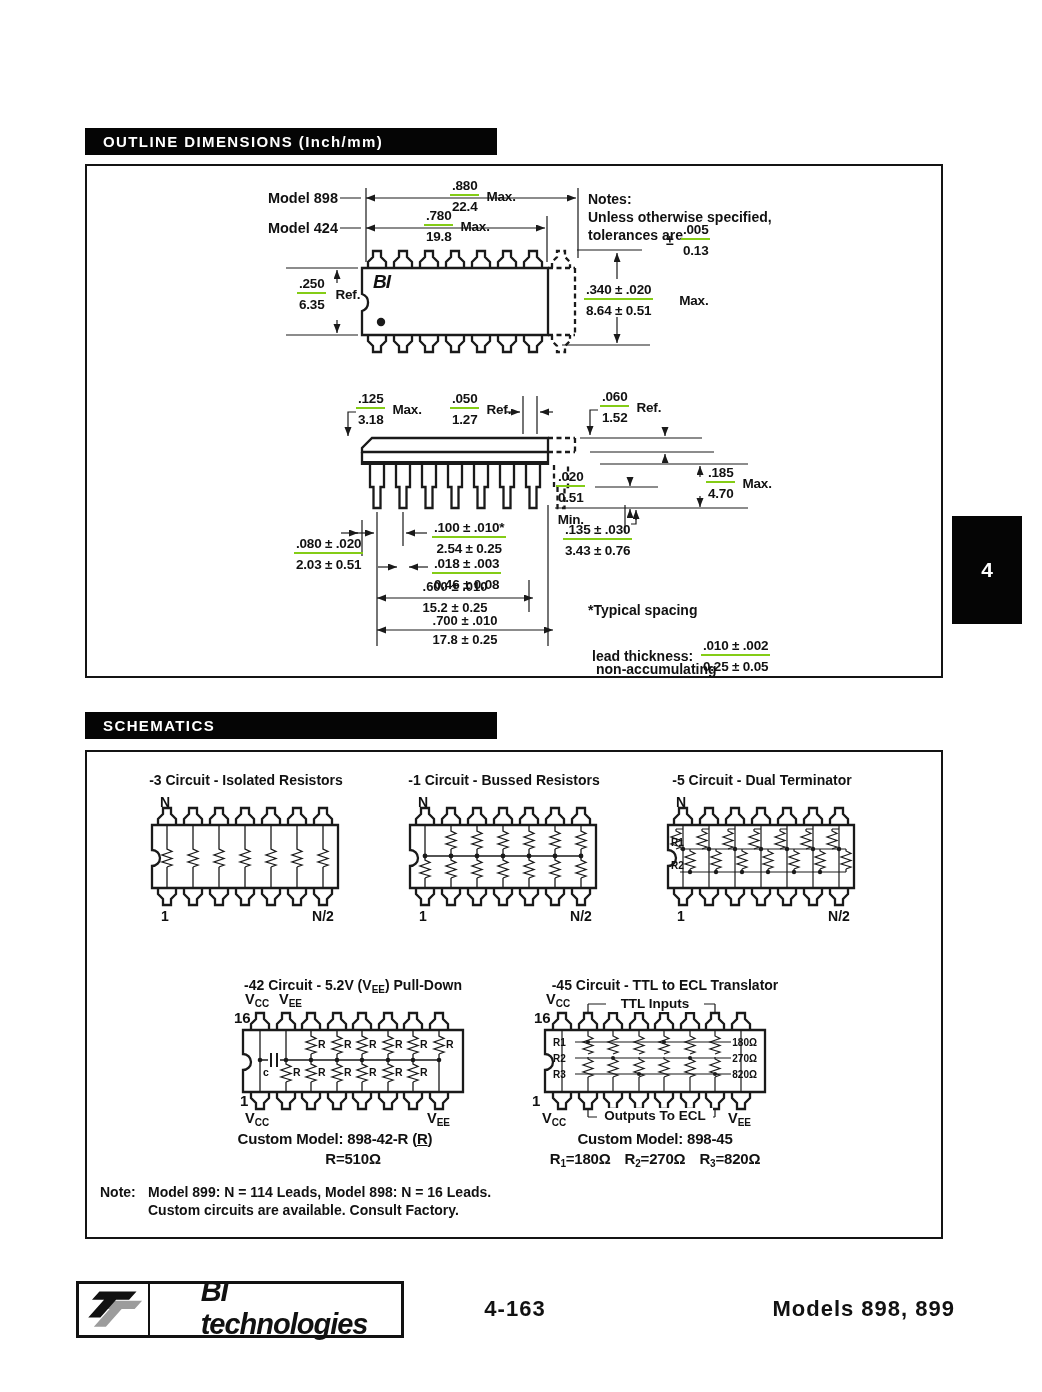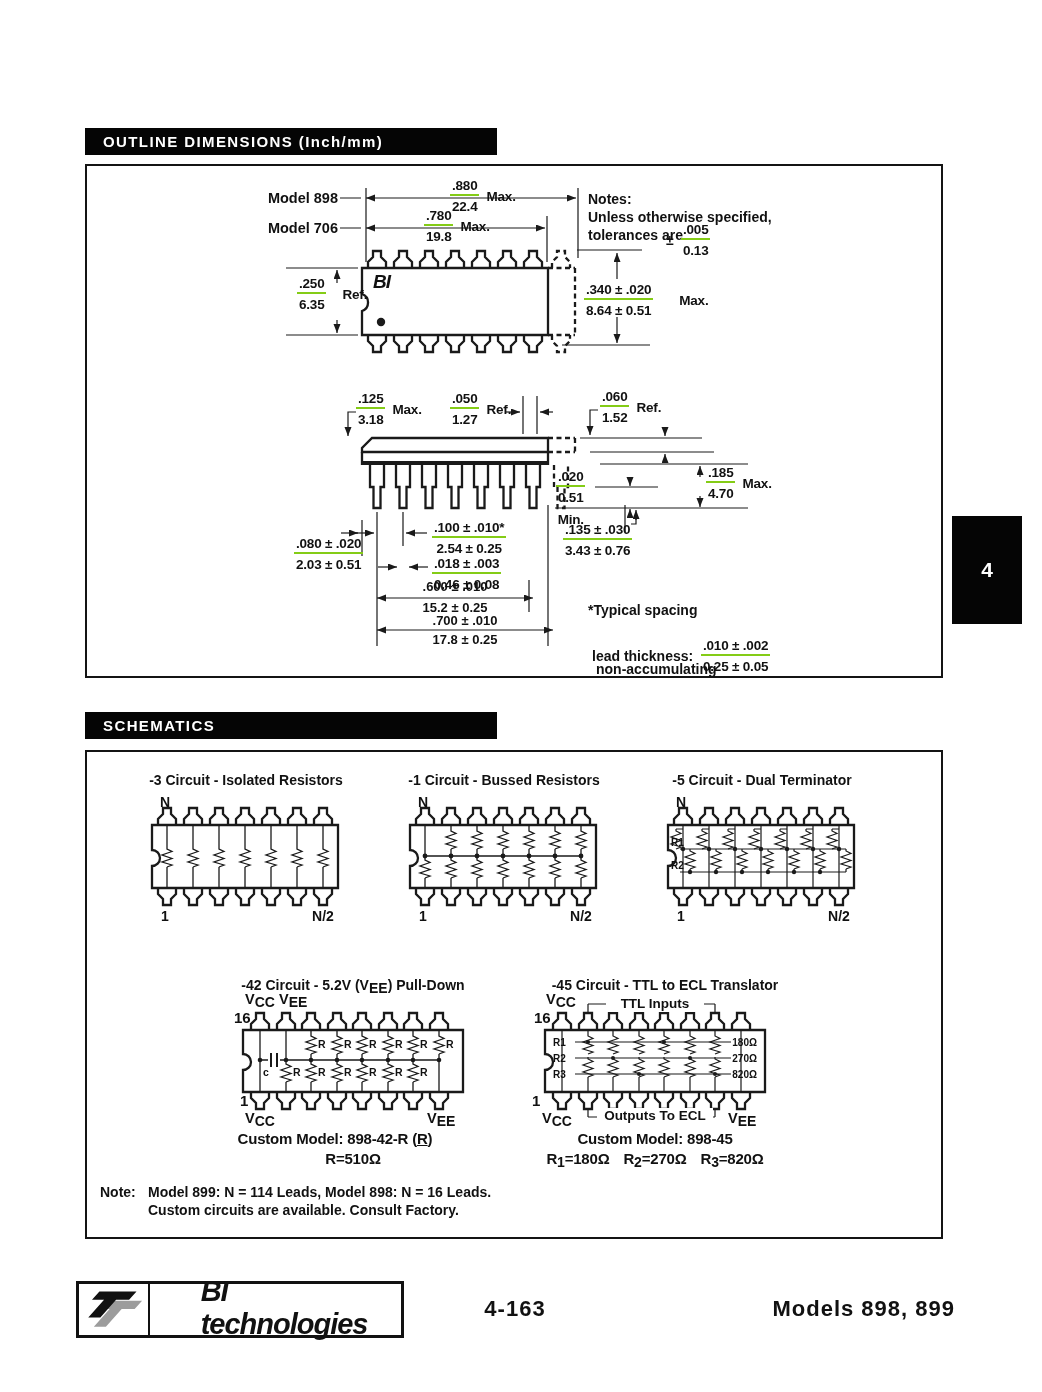--- a/index.html
+++ b/index.html
@@ -9,21 +9,21 @@
          padding-left:18px; box-sizing:border-box; font-weight:700; font-size:15px; letter-spacing:1.4px; }
   .box { position:absolute; border:2.5px solid #141414; box-sizing:border-box; background:#fff; }
   .t   { position:absolute; font-size:14px; font-weight:700; color:#111; white-space:nowrap; line-height:1.15; }
   .md  { font-weight:700; font-size:14.5px; text-align:right; }
   .dim { position:absolute; display:flex; align-items:center; gap:7px; font-weight:700; font-size:13.5px;
          letter-spacing:-0.2px; white-space:nowrap; color:#111; }
   .frac { display:inline-block; text-align:center; }
   .frac .nm { display:block; border-bottom:2px solid #84cc16; padding:0 2px 1px; }
   .frac .dn { display:block; padding-top:3px; }
   .ctr { text-align:center; }
-  .sb { font-size:14px; vertical-align:-3px; font-weight:700; }
+  .sb { font-size:10px; vertical-align:-3px; font-weight:700; }
   .vl { font-weight:700; font-size:14.5px; }
   .cap { position:absolute; font-weight:700; font-size:15px; letter-spacing:-0.2px; text-align:center; white-space:nowrap; }
   .wbg { background:#fff; padding:0 3px; }
   .tab4 { position:absolute; background:#050505; color:#fff; display:flex; align-items:center; justify-content:center;
           font-size:21px; font-weight:700; }
   svg.lw { position:absolute; left:0; top:0; }
   .ln { stroke:#1a1a1a; stroke-width:1.5; fill:none; stroke-linecap:butt; }
   .thk { stroke-width:2.3; }
   .hvy { stroke-width:4; }
   .thin { stroke-width:1.2; }
@@ -411,21 +411,21 @@
         <text x="212" y="48" class="s2" text-anchor="end">820Ω</text>
       </g>
       <g class="ln thin">
         <path d="M588,1004 H715 M588,1004 V1012 M715,1004 V1012"></path>
         <path d="M588,1117 H715 M588,1110 V1117 M715,1110 V1117"></path>
       </g>
     </g>
   </svg>
 
   <div class="t md" style="left:238px; top:190px; width:100px;">Model 898</div>
-  <div class="t md" style="left:238px; top:220px; width:100px;">Model 706</div>
+  <div class="t md" style="left:238px; top:220px; width:100px;">Model 424</div>
 
   <div class="dim" style="left:450px; top:178px;">
     <span class="frac">
         <span class="nm">.880</span>
         <span class="dn">22.4</span>
       </span>
     <span>Max.</span>
   </div>
   <div class="dim" style="left:424px; top:208px;">
     <span class="frac">
@@ -439,21 +439,21 @@
   <div class="t" style="left:588px; top:209px; font-weight:600;">Unless otherwise specified,</div>
   <div class="t" style="left:588px; top:227px; font-weight:600;">tolerances are</div>
   <div class="t" style="left:666px; top:232px;">±</div>
   <div class="dim" style="left:681px; top:222px;">
     <span class="frac">
         <span class="nm">.005</span>
         <span class="dn">0.13</span>
       </span>
   </div>
 
-  <div class="dim" style="left:297px; top:276px; gap:16px;">
+  <div class="dim" style="left:297px; top:276px; gap:9px;">
     <span class="frac">
         <span class="nm">.250</span>
         <span class="dn">6.35</span>
       </span>
     <span>Ref.</span>
   </div>
   <div class="dim" style="left:584px; top:282px; gap:26px;">
     <span class="frac">
         <span class="nm">.340 ± .020</span>
         <span class="dn">8.64 ± 0.51</span>

